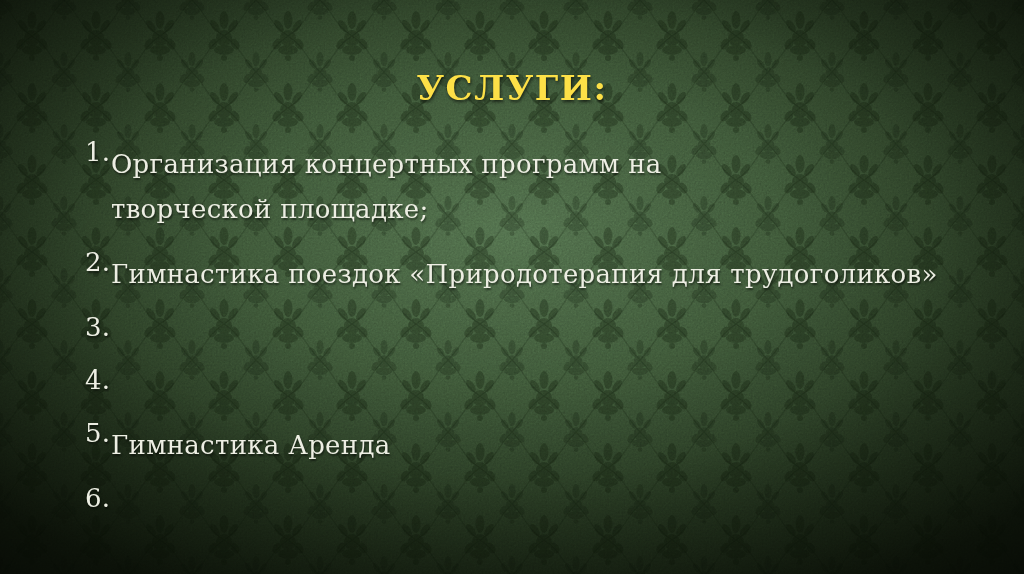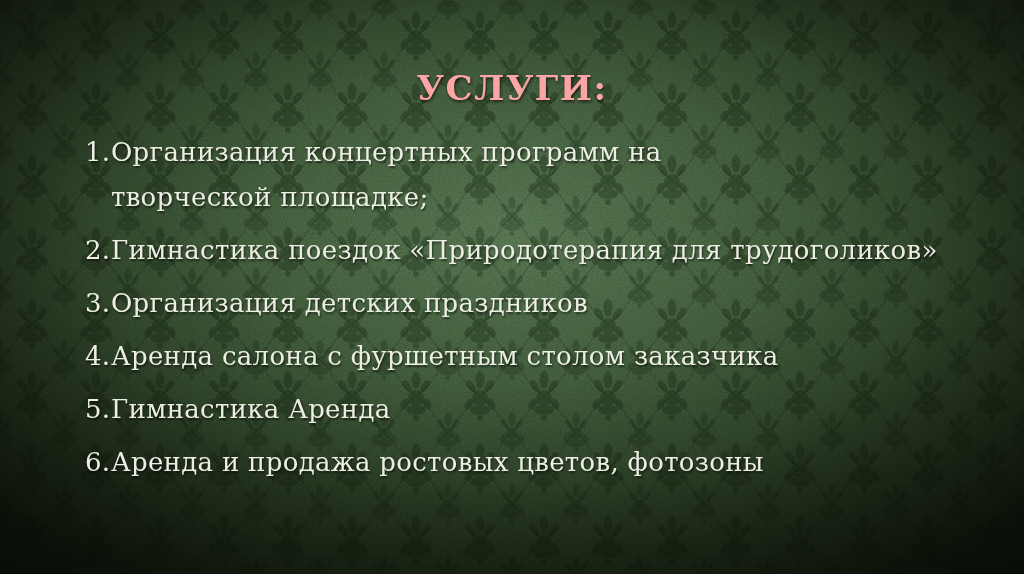--- a/index.html
+++ b/index.html
@@ -27,21 +27,21 @@
     position: absolute;
     top: 66px;
     left: 0;
     width: 100%;
     margin: 0;
     text-align: center;
     font-size: 34px;
     font-weight: bold;
     line-height: 44px;
     letter-spacing: 1.5px;
-    color: #fca5a5;
+    color: #fde047;
     text-shadow: 1px 2px 3px rgba(0,0,0,0.6);
   }
   .services {
     position: absolute;
     top: 130px;
     left: 85px;
     right: 40px;
     margin: 0;
     padding: 0;
     list-style: none;
@@ -55,20 +55,21 @@
     align-items: flex-start;
     line-height: 45px;
     margin: 0 0 8px 0;
   }
   .services .num {
     flex: none;
     width: 26px;
   }
   .services .txt {
     white-space: nowrap;
+    margin-top: 12px;
   }
   .services li.wrap .txt {
     white-space: normal;
     max-width: 680px;
   }
 </style>
 </head>
 <body>
 
 <div class="slide">
@@ -128,29 +129,26 @@
     <li class="wrap">
       <span class="num">1.</span>
       <span class="txt">Организация концертных программ на творческой площадке;</span>
     </li>
     <li>
       <span class="num">2.</span>
       <span class="txt">Гимнастика поездок «Природотерапия для трудоголиков»</span>
     </li>
     <li>
       <span class="num">3.</span>
-      <span class="txt">Организация детских праздников</span>
     </li>
     <li>
       <span class="num">4.</span>
-      <span class="txt">Аренда салона с фуршетным столом заказчика</span>
     </li>
     <li>
       <span class="num">5.</span>
       <span class="txt">Гимнастика Аренда</span>
     </li>
     <li>
       <span class="num">6.</span>
-      <span class="txt">Аренда и продажа ростовых цветов, фотозоны</span>
     </li>
   </ol>
 
 </div>
 
 </body></html>

